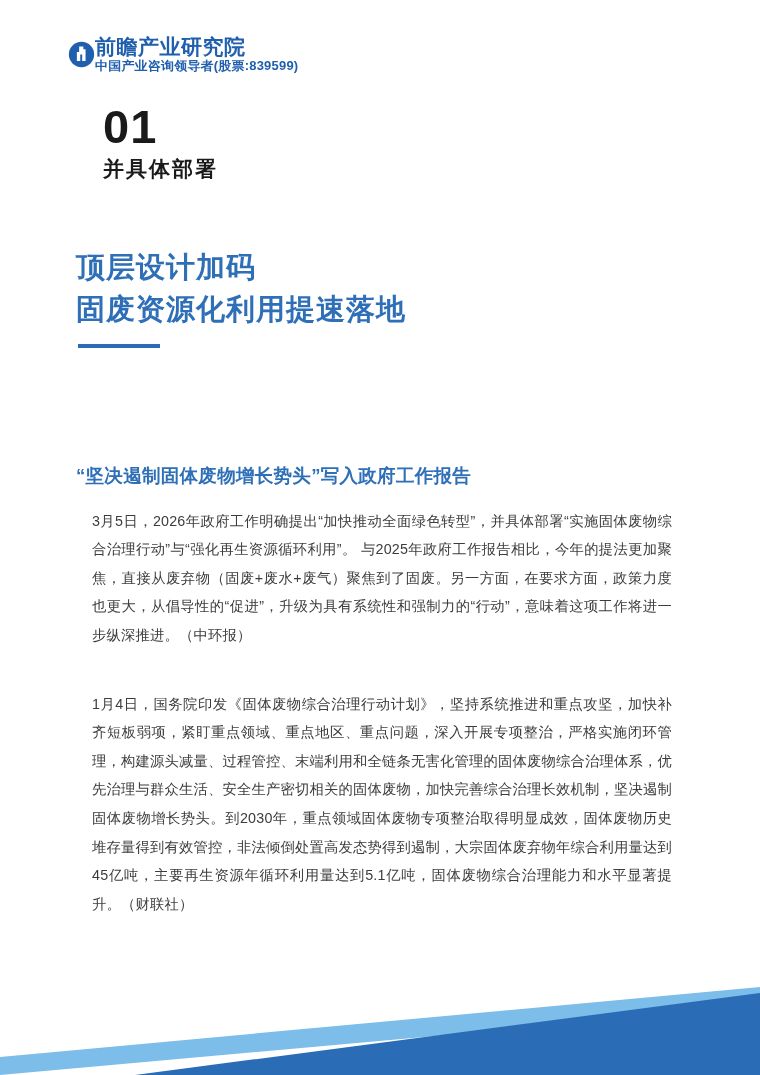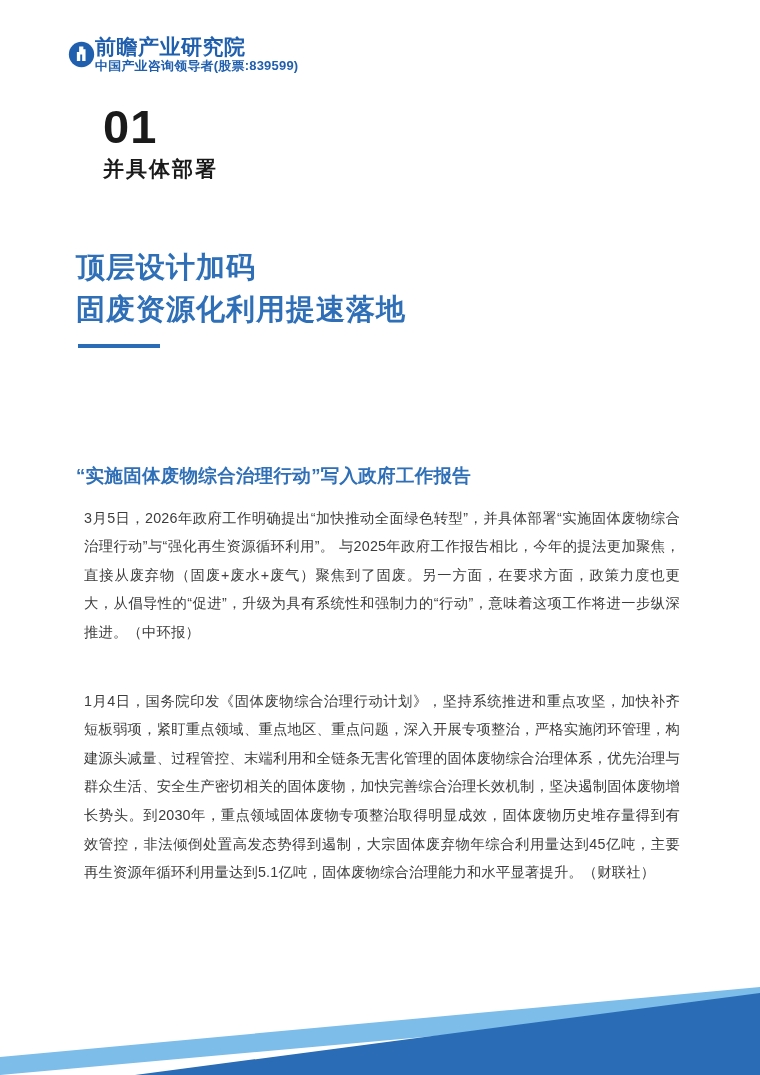--- a/index.html
+++ b/index.html
@@ -126,21 +126,21 @@
     line-height: 1.55;
     letter-spacing: 0.3px;
     margin: 0 0 13px 0;
   }
   .article-body {
     font-size: 14.3px;
     color: #3c3c3c;
     line-height: 2.0;
     text-align: justify;
     letter-spacing: 0.2px;
-    margin: 8px;
+    margin: 16px;
   }
 
   
   .footer-deco {
     position: absolute;
     left: 0;
     bottom: 0;
     width: 760px;
     height: 90px;
   }
@@ -168,21 +168,21 @@
 </div>
 
 <div class="main-title">
   <div class="tline">顶层设计加码</div>
   <div class="tline">固废资源化利用提速落地</div>
 </div>
 <div class="title-rule"></div>
 
 <div class="articles">
   <div class="article">
-    <h2 class="article-heading">“实施固体废物综合治理行动”写入政府工作报告</h2>
+    <h2 class="article-heading">“坚决遏制固体废物增长势头”写入政府工作报告</h2>
     <p class="article-body">3月5日，2026年政府工作明确提出“加快推动全面绿色转型”，并具体部署“实施固体废物综合治理行动”与“强化再生资源循环利用”。 与2025年政府工作报告相比，今年的提法更加聚焦，直接从废弃物（固废+废水+废气）聚焦到了固废。另一方面，在要求方面，政策力度也更大，从倡导性的“促进”，升级为具有系统性和强制力的“行动”，意味着这项工作将进一步纵深推进。（中环报）</p>
   </div>
   <div class="article">
     <p class="article-body">1月4日，国务院印发《固体废物综合治理行动计划》，坚持系统推进和重点攻坚，加快补齐短板弱项，紧盯重点领域、重点地区、重点问题，深入开展专项整治，严格实施闭环管理，构建源头减量、过程管控、末端利用和全链条无害化管理的固体废物综合治理体系，优先治理与群众生活、安全生产密切相关的固体废物，加快完善综合治理长效机制，坚决遏制固体废物增长势头。到2030年，重点领域固体废物专项整治取得明显成效，固体废物历史堆存量得到有效管控，非法倾倒处置高发态势得到遏制，大宗固体废弃物年综合利用量达到45亿吨，主要再生资源年循环利用量达到5.1亿吨，固体废物综合治理能力和水平显著提升。（财联社）</p>
   </div>
 </div>
 
 <svg class="footer-deco" viewBox="0 0 760 90" preserveAspectRatio="none">
   <polygon points="0,72 760,2 760,22 0,90" fill="#7cbdea"></polygon>
   <polygon points="760,8 760,90 135,90" fill="#2a6cb5"></polygon>

